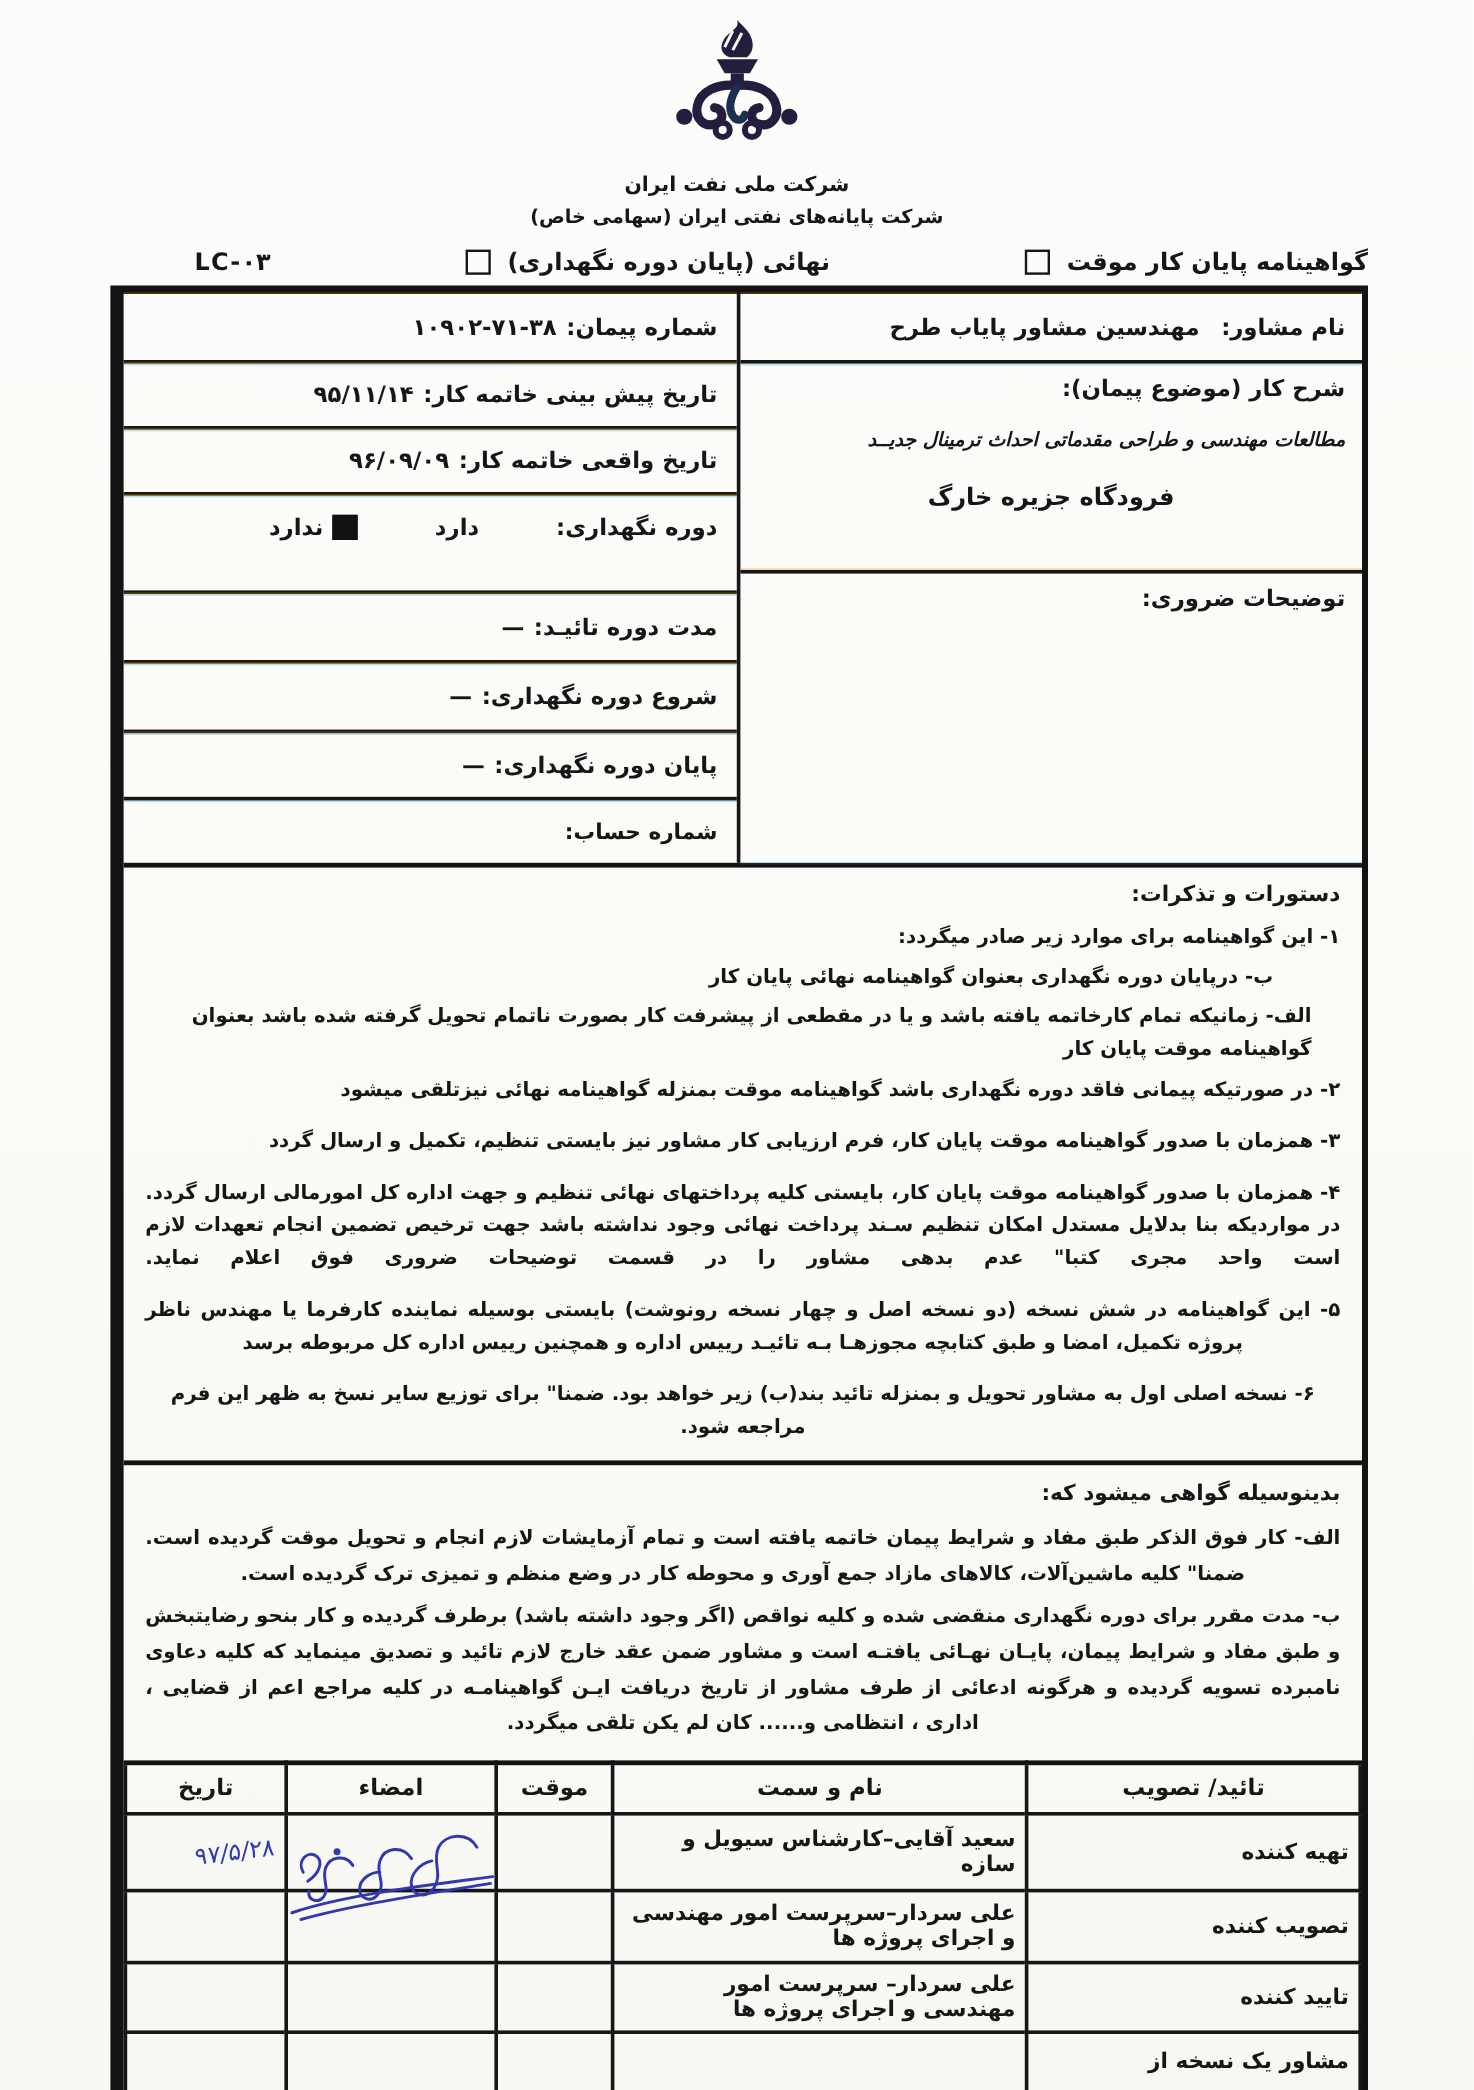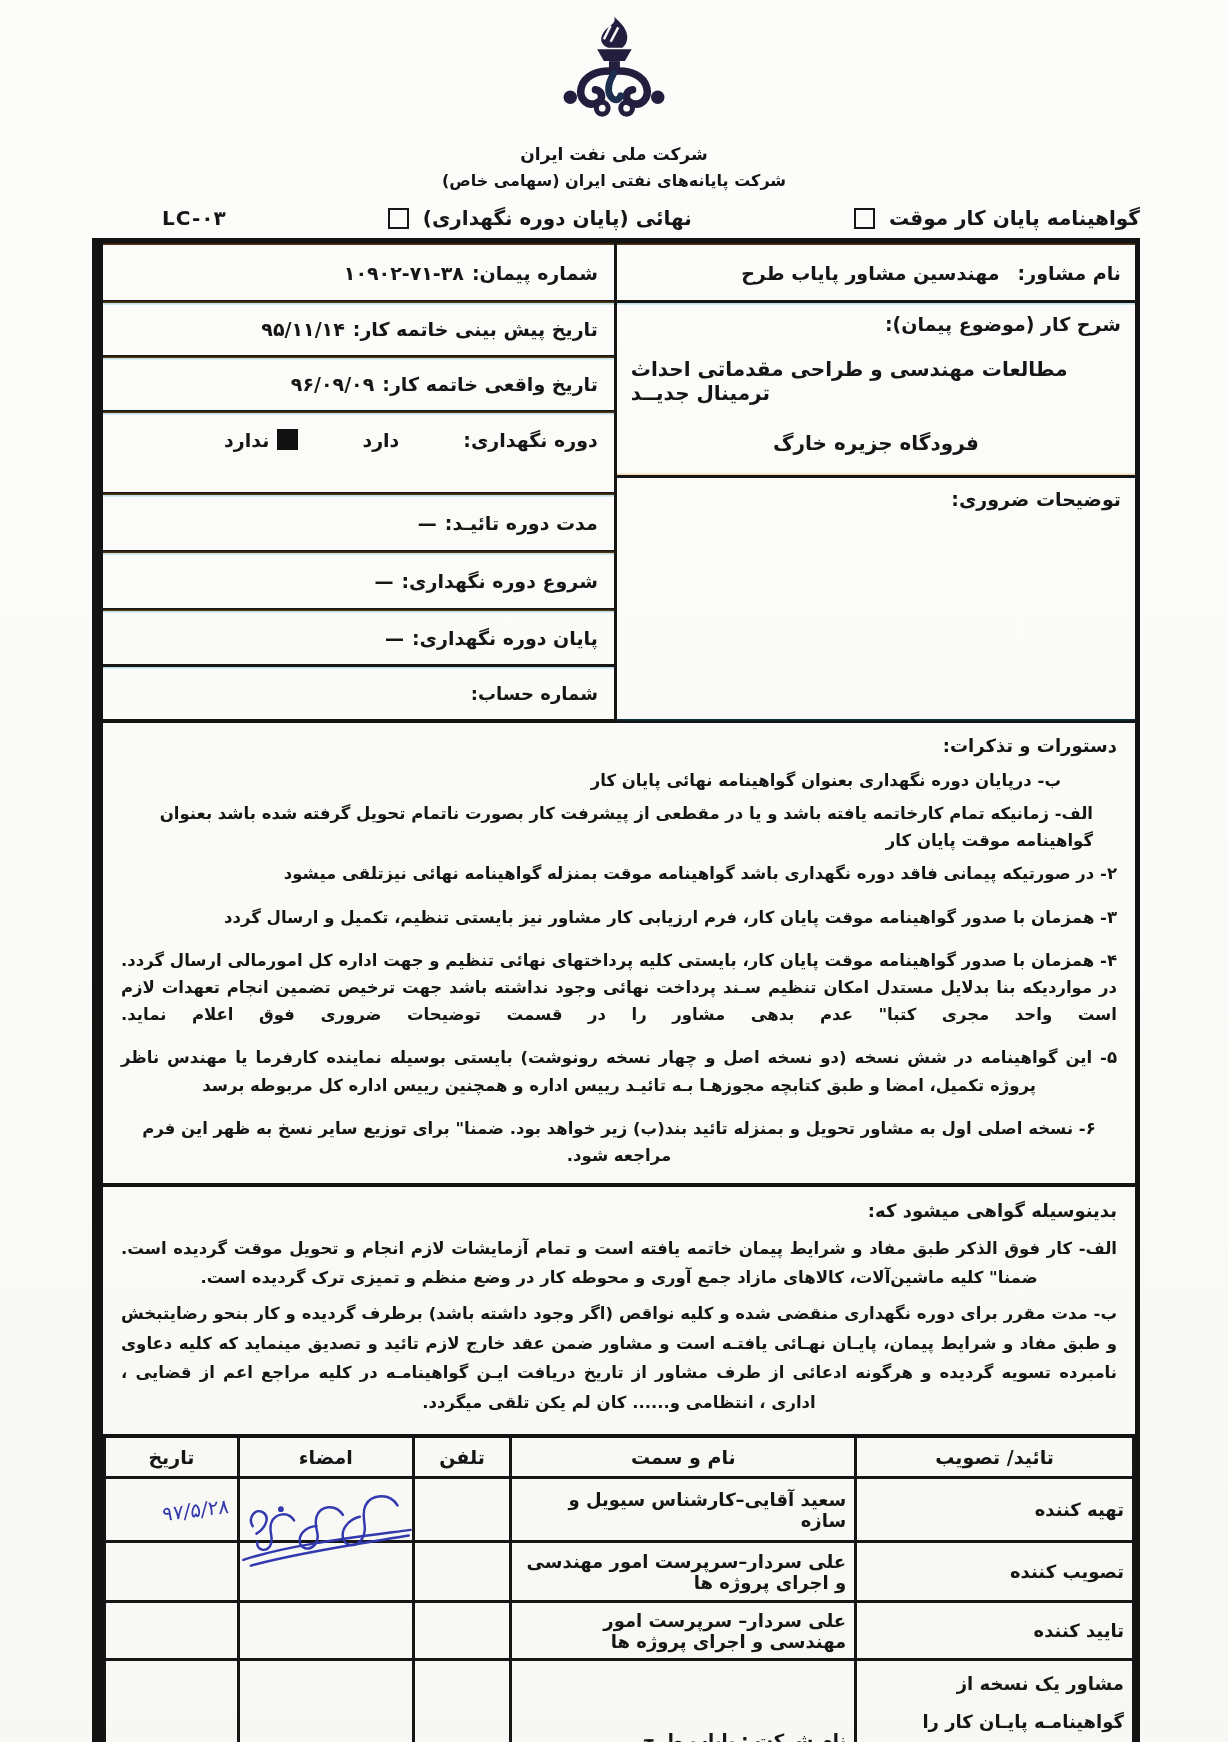--- a/index.html
+++ b/index.html
@@ -42,21 +42,21 @@
   }
   .hline { box-shadow:0 1.5px 0 rgba(0,140,190,.25), 0 -1.5px 0 rgba(225,130,0,.3); }
 
   
   .top-section { display:flex; align-items:stretch; }
   .col-right { width:50.5%; border-left:3.5px solid #161616; display:flex; flex-direction:column; }
   .col-left  { width:49.5%; display:flex; flex-direction:column; }
   .cell { padding:10px 14px; font-size:19px; font-weight:700; }
   .consultant-cell { height:58px; border-bottom:3.5px solid #161616; display:flex; align-items:center; gap:18px; }
   .desc-cell { height:172px; }
-  .desc-line { text-align:left; font-size:20px; margin-top:22px; }
+  .desc-line { text-align:right; font-size:16px; margin-top:22px;font-style:italic; }
   .desc-line2 { text-align:center; font-size:20px; margin-top:26px; }
   .notes-cell { flex:1; border-top:3.5px solid #161616; }
   .lrow {
     border-bottom:3.5px solid #161616; padding:0 16px; font-size:19px; font-weight:700;
     display:flex; align-items:center;
   }
   .lrow:last-child { border-bottom:none; }
   .r1{height:58px;} .r2{height:55px;} .r3{height:55px;} .r4{height:82px;}
   .r5{height:58px;} .r6{height:58px;} .r7{height:56px;} .r8{height:52px; font-size:18px;padding-left:40px;}
   .sp-lg{ margin-right:26px; } .sp-xl{ margin-right:64px; }
@@ -185,41 +185,42 @@
           <span class="dash-val">—</span>
         </div>
         <div class="lrow r8">
           <span>شماره حساب:</span>
         </div>
       </div>
     </div>
 
     <div class="instructions">
       <div class="sec-title">دستورات و تذکرات:</div>
+      <div class="ins-item">۱- این گواهینامه برای موارد زیر صادر میگردد:</div>
       <div class="ins-item ind-b">ب-  درپایان دوره نگهداری بعنوان گواهینامه نهائی پایان کار</div>
       <div class="ins-item ind-a">الف- زمانیکه تمام کارخاتمه یافته باشد و یا در مقطعی از پیشرفت کار بصورت ناتمام تحویل گرفته شده باشد بعنوان گواهینامه موقت پایان کار</div>
       <div class="ins-item">۲- در صورتیکه پیمانی فاقد دوره نگهداری باشد گواهینامه موقت بمنزله گواهینامه نهائی نیزتلقی میشود</div>
       <div class="ins-item gap">۳- همزمان با صدور گواهینامه موقت پایان کار، فرم ارزیابی کار مشاور نیز بایستی تنظیم، تکمیل و ارسال گردد</div>
       <div class="ins-item gap just-full">۴- همزمان با صدور گواهینامه موقت پایان کار، بایستی کلیه پرداختهای نهائی تنظیم و جهت اداره کل امورمالی ارسال گردد. در مواردیکه بنا بدلایل مستدل امکان تنظیم سـند پرداخت نهائی وجود نداشته باشد جهت ترخیص تضمین انجام تعهدات لازم است واحد مجری کتبا" عدم بدهی مشاور را در قسمت توضیحات ضروری فوق اعلام نماید.</div>
       <div class="ins-item gap last-center">۵- این گواهینامه در شش نسخه (دو نسخه اصل و چهار نسخه رونوشت) بایستی بوسیله نماینده کارفرما یا مهندس ناظر پروژه تکمیل،  امضا و طبق کتابچه مجوزهـا بـه تائیـد رییس اداره و همچنین رییس اداره کل مربوطه برسد</div>
       <div class="ins-item gap center">۶- نسخه اصلی اول به  مشاور تحویل و  بمنزله تائید بند(ب) زیر خواهد بود.  ضمنا" برای توزیع سایر نسخ به ظهر این فرم مراجعه شود.</div>
     </div>
 
     <div class="certification">
       <div class="sec-title">بدینوسیله گواهی میشود که:</div>
       <div class="cert-p last-center">الف- کار فوق الذکر طبق مفاد و شرایط پیمان خاتمه یافته است و تمام آزمایشات لازم انجام و تحویل موقت گردیده است.  ضمنا" کلیه ماشین‌آلات، کالاهای مازاد جمع آوری و محوطه کار در وضع منظم و تمیزی ترک گردیده است.</div>
       <div class="cert-p last-center">ب- مدت مقرر برای دوره نگهداری منقضی شده و کلیه نواقص (اگر وجود داشته باشد) برطرف گردیده و کار بنحو رضایتبخش و طبق مفاد و شرایط پیمان، پایـان نهـائی یافتـه است و مشاور ضمن عقد خارج لازم تائید و تصدیق مینماید که کلیه دعاوی نامبرده تسویه گردیده و هرگونه ادعائی از طرف  مشاور از تاریخ دریافت ایـن گواهینامـه  در کلیه مراجع اعم از قضایی ، اداری ، انتظامی و...... کان لم یکن تلقی میگردد.</div>
     </div>
 
     <table class="approval">
       <tbody>
           <tr>
         <th class="c-role">تائید/ تصویب</th>
         <th class="c-name">نام و سمت</th>
-        <th class="c-phone">تلفن</th>
+        <th class="c-phone">موقت</th>
         <th class="c-sign">امضاء</th>
         <th class="c-date">تاریخ</th>
       </tr>
       <tr class="row-1">
         <td>تهیه کننده</td>
         <td>سعید آقایی–کارشناس سیویل و سازه</td>
         <td></td>
         <td class="sig-cell">
           <div class="sig-wrap">
             <svg viewBox="0 0 200 100" width="188" height="94" xmlns="http://www.w3.org/2000/svg">

